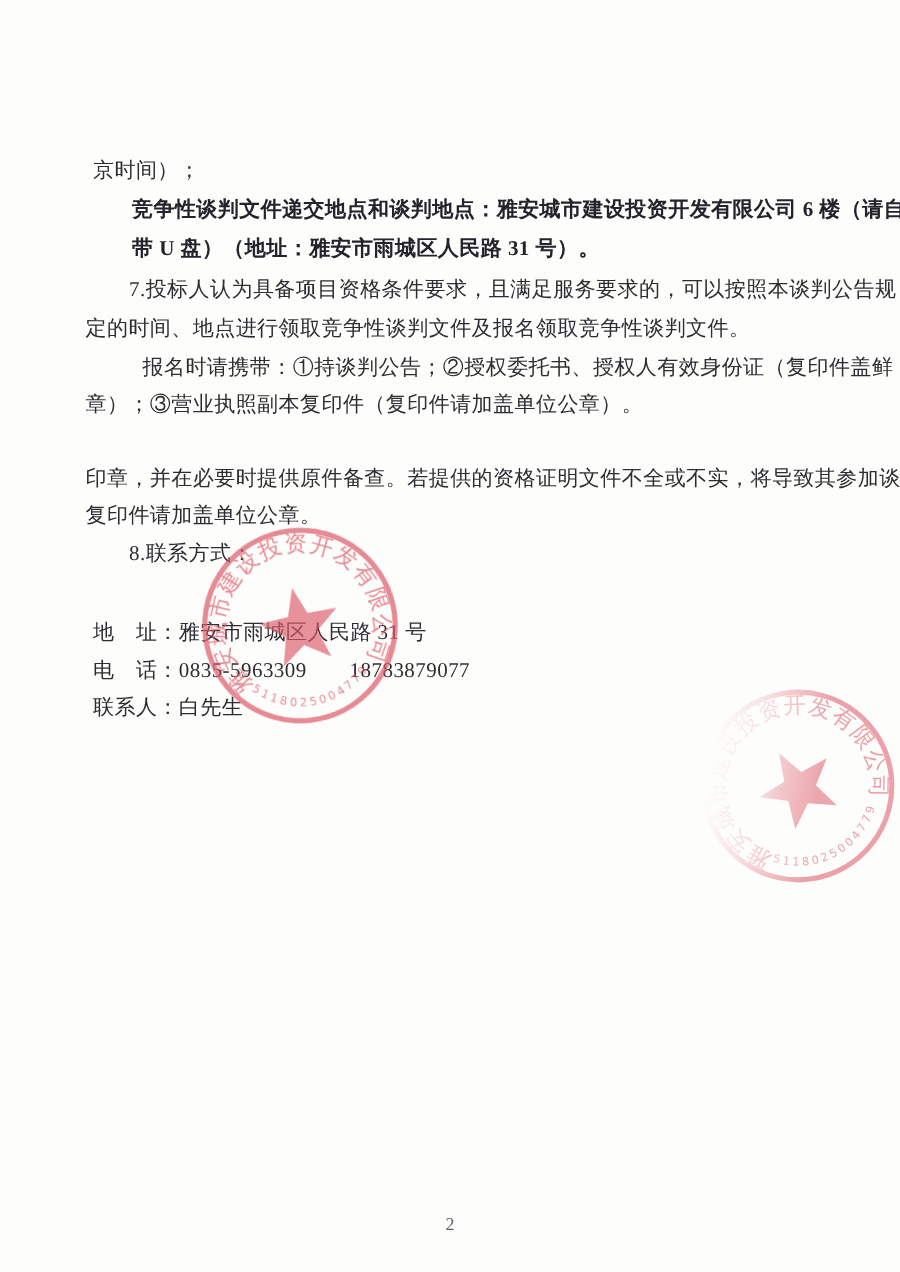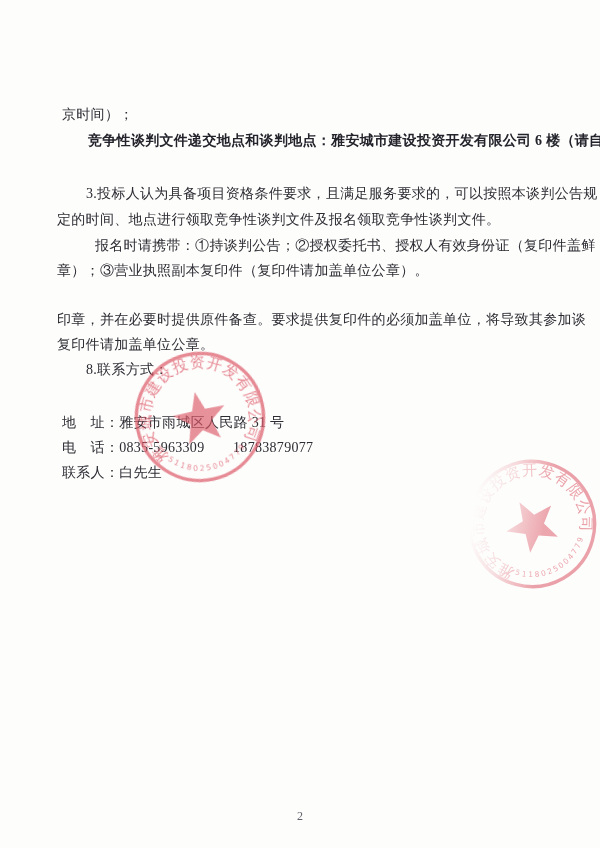--- a/index.html
+++ b/index.html
@@ -63,25 +63,26 @@
   svg.seal text{font-family:"Liberation Serif","DejaVu Serif",serif;}
   svg.seal .seal-num{font-family:"DejaVu Sans","Liberation Sans",sans-serif;}
 </style>
 </head>
 <body>
 
 <div class="page">
 
   <div class="line l1">京时间）；</div>
   <div class="line l2 b">竞争性谈判文件递交地点和谈判地点：雅安城市建设投资开发有限公司 6 楼（请自</div>
-  <div class="line l4">3.投标人认为具备项目资格条件要求，且满足服务要求的，可以按照本谈判公告规</div>
+  <div class="line l3 b">带 U 盘）（地址：雅安市雨城区人民路 31 号）。</div>
+  <div class="line l4">7.投标人认为具备项目资格条件要求，且满足服务要求的，可以按照本谈判公告规</div>
   <div class="line l5">定的时间、地点进行领取竞争性谈判文件及报名领取竞争性谈判文件。</div>
   <div class="line l6">报名时请携带：①持谈判公告；②授权委托书、授权人有效身份证（复印件盖鲜</div>
   <div class="line l7">章）；③营业执照副本复印件（复印件请加盖单位公章）。</div>
-  <div class="line l9">印章，并在必要时提供原件备查。要求提供复印件的必须加盖单位，将导致其参加谈</div>
+  <div class="line l9">印章，并在必要时提供原件备查。若提供的资格证明文件不全或不实，将导致其参加谈</div>
   <div class="line l10">复印件请加盖单位公章。</div>
   <div class="line l11">8.联系方式：</div>
   <div class="line l13">地　址：雅安市雨城区人民路 31 号</div>
   <div class="line l14">电　话：0835-5963309　　18783879077</div>
   <div class="line l15">联系人：白先生</div>
 
   <div class="seal-wrap seal-left">
     <svg class="seal" viewBox="0 0 200 200" aria-hidden="true">
       <defs>
         <path id="sealTopA" d="M 100,172 a 72,72 0 1 1 0.01,0" fill="none"></path>

